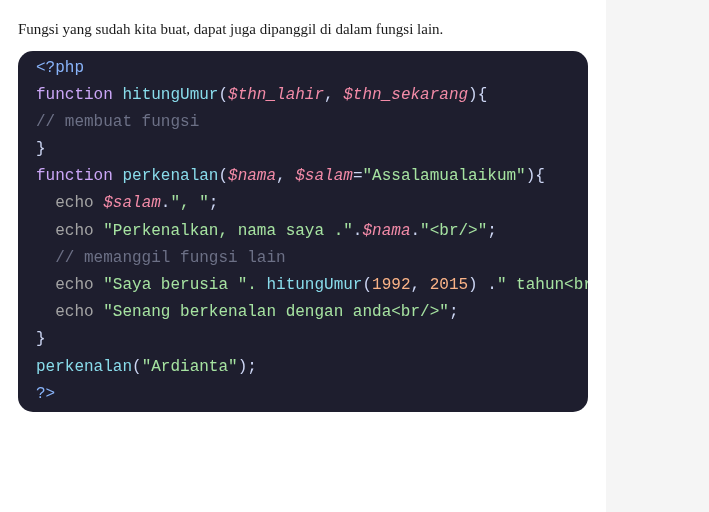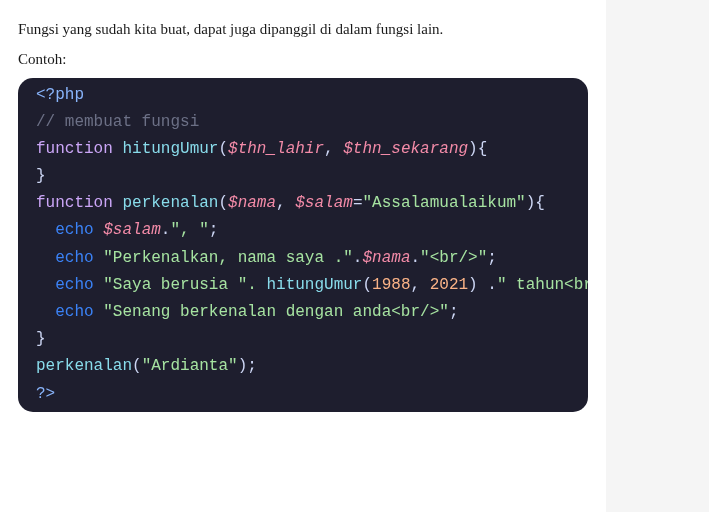--- a/index.html
+++ b/index.html
@@ -36,43 +36,43 @@
       line-height: 1.7;
       color: #cdd6f4;
       overflow-x: auto;
     }
     
     .c-tag { color: #89b4fa; }         
     .c-comment { color: #6c7086; }     
     .c-keyword { color: #cba6f7; }     
     .c-funcname { color: #89dceb; } 
     .c-string { color: #a6e3a1; }      
-    .c-echo { color: #3b82f6; }        
+    .c-echo { color: #a3a3a3; }        
     .c-var { color: #f38ba8; font-style: italic; } 
     .c-number { color: #fab387; }      
     .c-white { color: #cdd6f4; }
     .line { display: block; white-space: pre; }
   </style>
 </head>
 <body>
 
 <div class="page-container">
   <p class="description-text">Fungsi yang sudah kita buat, dapat juga dipanggil di dalam fungsi lain.</p>
-  <p class="contoh-label">Contoh:</p>
 
   <div class="code-block">
     <span class="line"><span class="c-tag">&lt;?php</span></span>
+    <span class="line"><span class="c-keyword">function</span> <span class="c-funcname">hitungUmur</span><span class="c-white">(</span><span class="c-var">$thn_lahir</span><span class="c-white">, </span><span class="c-var">$thn_sekarang</span><span class="c-white">){</span></span>
     <span class="line"><span class="c-comment">// membuat fungsi</span></span>
-    <span class="line"><span class="c-keyword">function</span> <span class="c-funcname">hitungUmur</span><span class="c-white">(</span><span class="c-var">$thn_lahir</span><span class="c-white">, </span><span class="c-var">$thn_sekarang</span><span class="c-white">){</span></span>
     <span class="line"><span class="c-white">}</span></span>
     <span class="line"></span>
     <span class="line"><span class="c-keyword">function</span> <span class="c-funcname">perkenalan</span><span class="c-white">(</span><span class="c-var">$nama</span><span class="c-white">, </span><span class="c-var">$salam</span><span class="c-white">=</span><span class="c-string">"Assalamualaikum"</span><span class="c-white">){</span></span>
     <span class="line">  <span class="c-echo">echo</span> <span class="c-var">$salam</span><span class="c-white">.</span><span class="c-string">", "</span><span class="c-white">;</span></span>
     <span class="line">  <span class="c-echo">echo</span> <span class="c-string">"Perkenalkan, nama saya ."</span><span class="c-white">.</span><span class="c-var">$nama</span><span class="c-white">.</span><span class="c-string">"&lt;br/&gt;"</span><span class="c-white">;</span></span>
-    <span class="line">  <span class="c-echo">echo</span> <span class="c-string">"Saya berusia ". </span><span class="c-funcname">hitungUmur</span><span class="c-white">(</span><span class="c-number">1988</span><span class="c-white">, </span><span class="c-number">2021</span><span class="c-white">) .</span><span class="c-string">" tahun&lt;br/&gt;"</span><span class="c-white">;</span></span>
+    <span class="line">  <span class="c-comment">// memanggil fungsi lain</span></span>
+    <span class="line">  <span class="c-echo">echo</span> <span class="c-string">"Saya berusia ". </span><span class="c-funcname">hitungUmur</span><span class="c-white">(</span><span class="c-number">1992</span><span class="c-white">, </span><span class="c-number">2015</span><span class="c-white">) .</span><span class="c-string">" tahun&lt;br/&gt;"</span><span class="c-white">;</span></span>
     <span class="line">  <span class="c-echo">echo</span> <span class="c-string">"Senang berkenalan dengan anda&lt;br/&gt;"</span><span class="c-white">;</span></span>
     <span class="line"><span class="c-white">}</span></span>
     <span class="line"></span>
     <span class="line"></span>
     <span class="line"><span class="c-funcname">perkenalan</span><span class="c-white">(</span><span class="c-string">"Ardianta"</span><span class="c-white">);</span></span>
     <span class="line"></span>
     <span class="line"><span class="c-tag">?&gt;</span></span>
   </div>
 </div>
 

